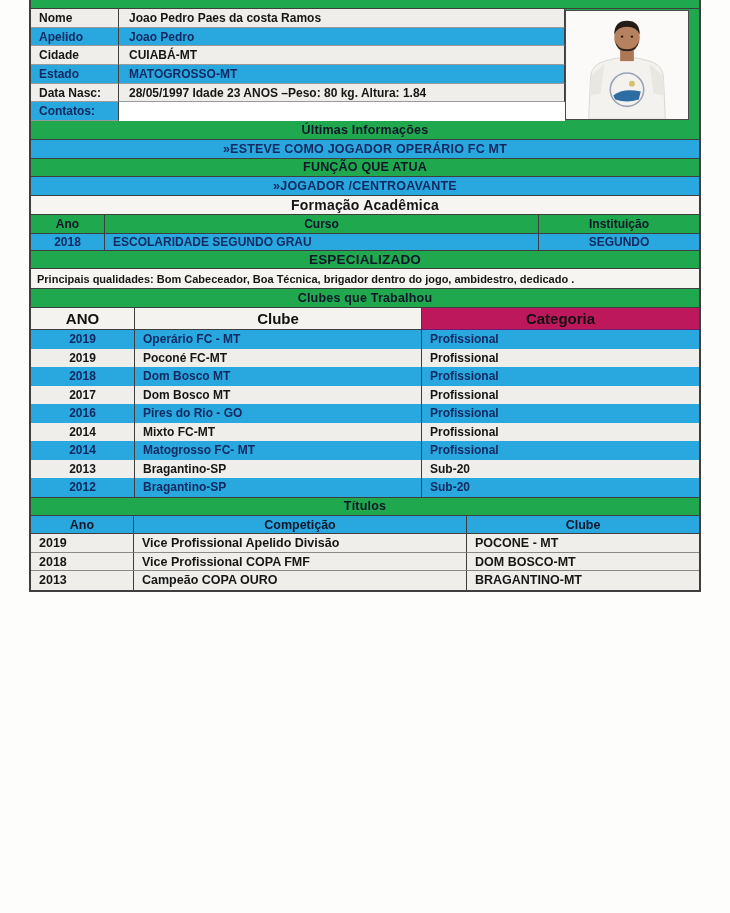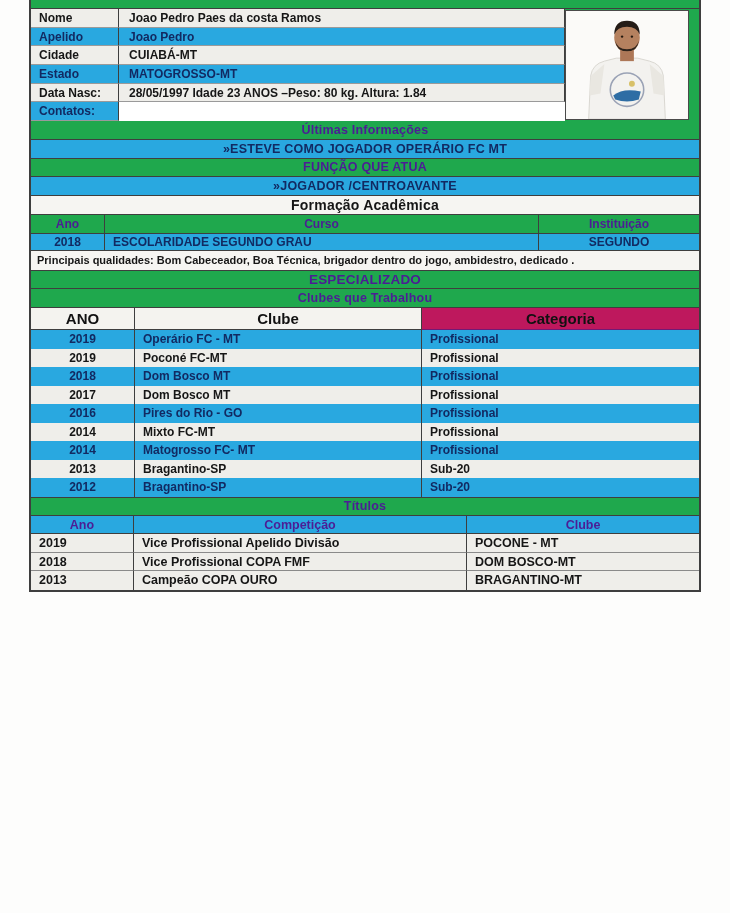--- a/index.html
+++ b/index.html
@@ -17,21 +17,21 @@
   .row{box-sizing:border-box;border-bottom:1px solid #3e3e3e;overflow:hidden;}
   .cell{box-sizing:border-box;display:flex;align-items:center;overflow:hidden;white-space:nowrap;}
   .vline{border-right:1px solid #3e3e3e;}
 
   
   .green-bg{background:var(--green,#1fa84d);}
   .blue-bg{background:var(--blue,#29a8e0);}
   .light-bg{background:var(--row_light,#f0efeb);}
   .white-bg{background:#f6f5f2;}
   .navy-text{color:var(--navy,#132c63);}
-  .white-text{color:#4c1d95;}
+  .white-text{color:#0f172a;}
   .black-text{color:#161616;}
 
   
   .top-strip{height:8px;border-bottom:1px solid #3e3e3e;}
 
   
   .info{display:grid;grid-template-columns:88px 446px 1fr;grid-template-rows:repeat(6,18.7px);}
   .info .lbl{padding-left:8px;font-weight:bold;font-size:12px;border-bottom:1px solid #9a9a9a;border-right:1px solid #3e3e3e;}
   .info .val{padding-left:10px;font-weight:bold;font-size:12px;border-bottom:1px solid #9a9a9a;border-right:1px solid #3e3e3e;}
   .photo-cell{grid-column:3;grid-row:1 / span 6;position:relative;}
@@ -129,23 +129,23 @@
       <div class="cell center vline green-bg white-text">Curso</div>
       <div class="cell center green-bg white-text">Instituição</div>
     </div>
     <div class="grid-row data">
       <div class="cell center vline blue-bg navy-text" style="border-top:1px solid #3e3e3e">2018</div>
       <div class="cell padl vline blue-bg navy-text" style="border-top:1px solid #3e3e3e">ESCOLARIDADE SEGUNDO GRAU</div>
       <div class="cell center blue-bg navy-text" style="border-top:1px solid #3e3e3e">SEGUNDO</div>
     </div>
   </div>
 
+  <div class="row banner green-bg white-text" style="height:18.5px;font-size:13.5px">ESPECIALIZADO</div>
+
   <div class="row qualities white-bg black-text">Principais qualidades: Bom Cabeceador, Boa Técnica, brigador dentro do jogo, ambidestro, dedicado .</div>
-
-  <div class="row banner green-bg white-text" style="height:18.5px;font-size:13.5px">ESPECIALIZADO</div>
 
   <div class="row banner green-bg white-text" style="height:19px">Clubes que Trabalhou</div>
 
   <div class="t-clubs row">
     <div class="grid-row hdr">
       <div class="cell center vline" style="background:#f4f3ef;border-bottom:1px solid #3e3e3e">ANO</div>
       <div class="cell center vline" style="background:#f4f3ef;border-bottom:1px solid #3e3e3e">Clube</div>
       <div class="cell center" style="background:#be185d;border-bottom:1px solid #701a75">Categoria</div>
     </div>
 

